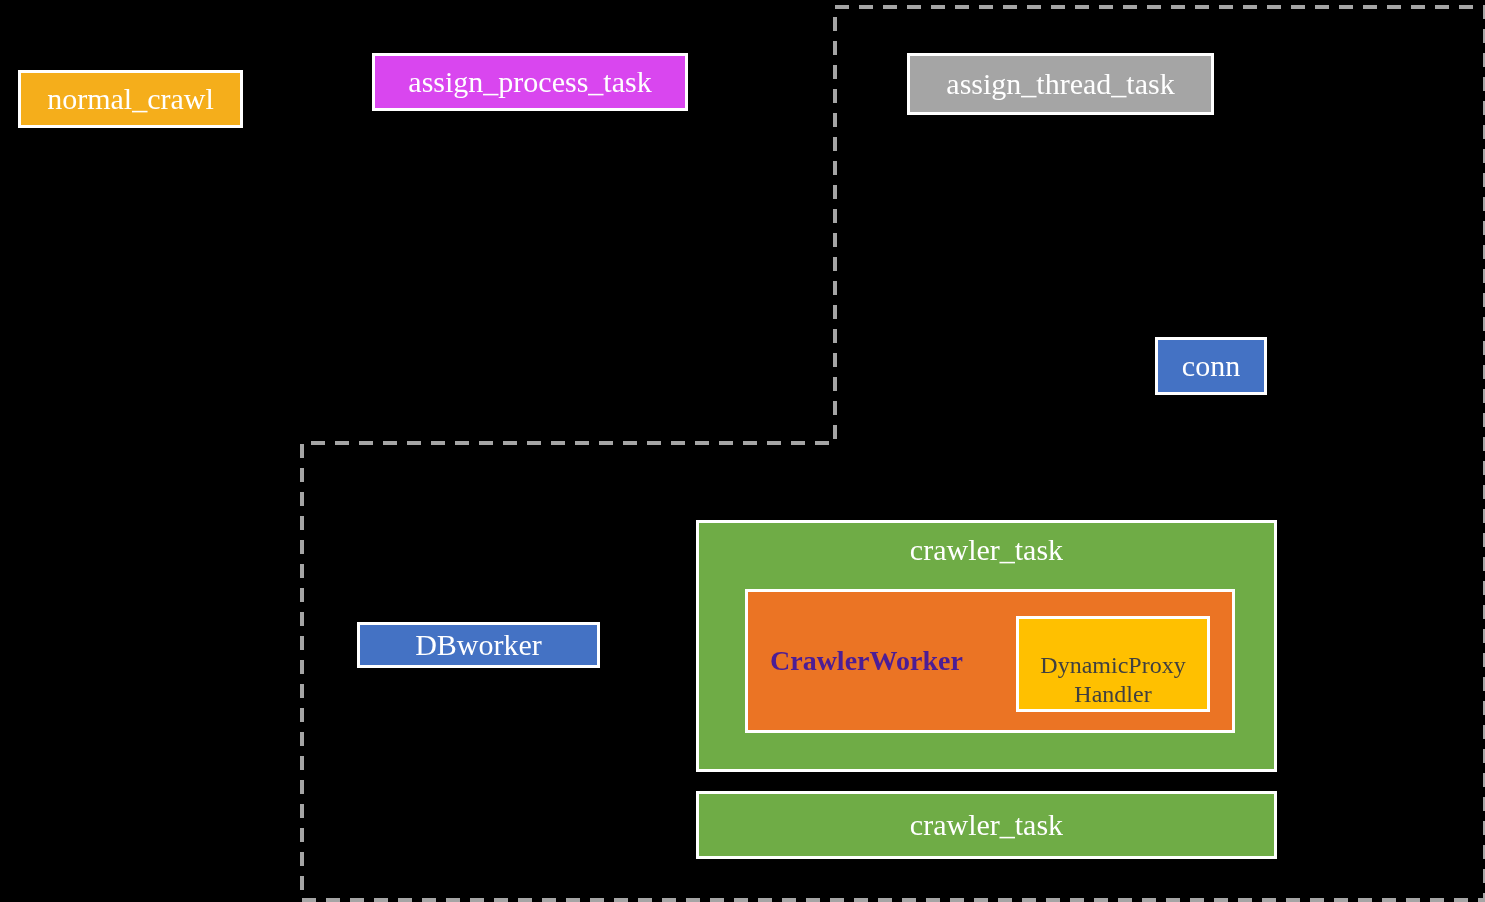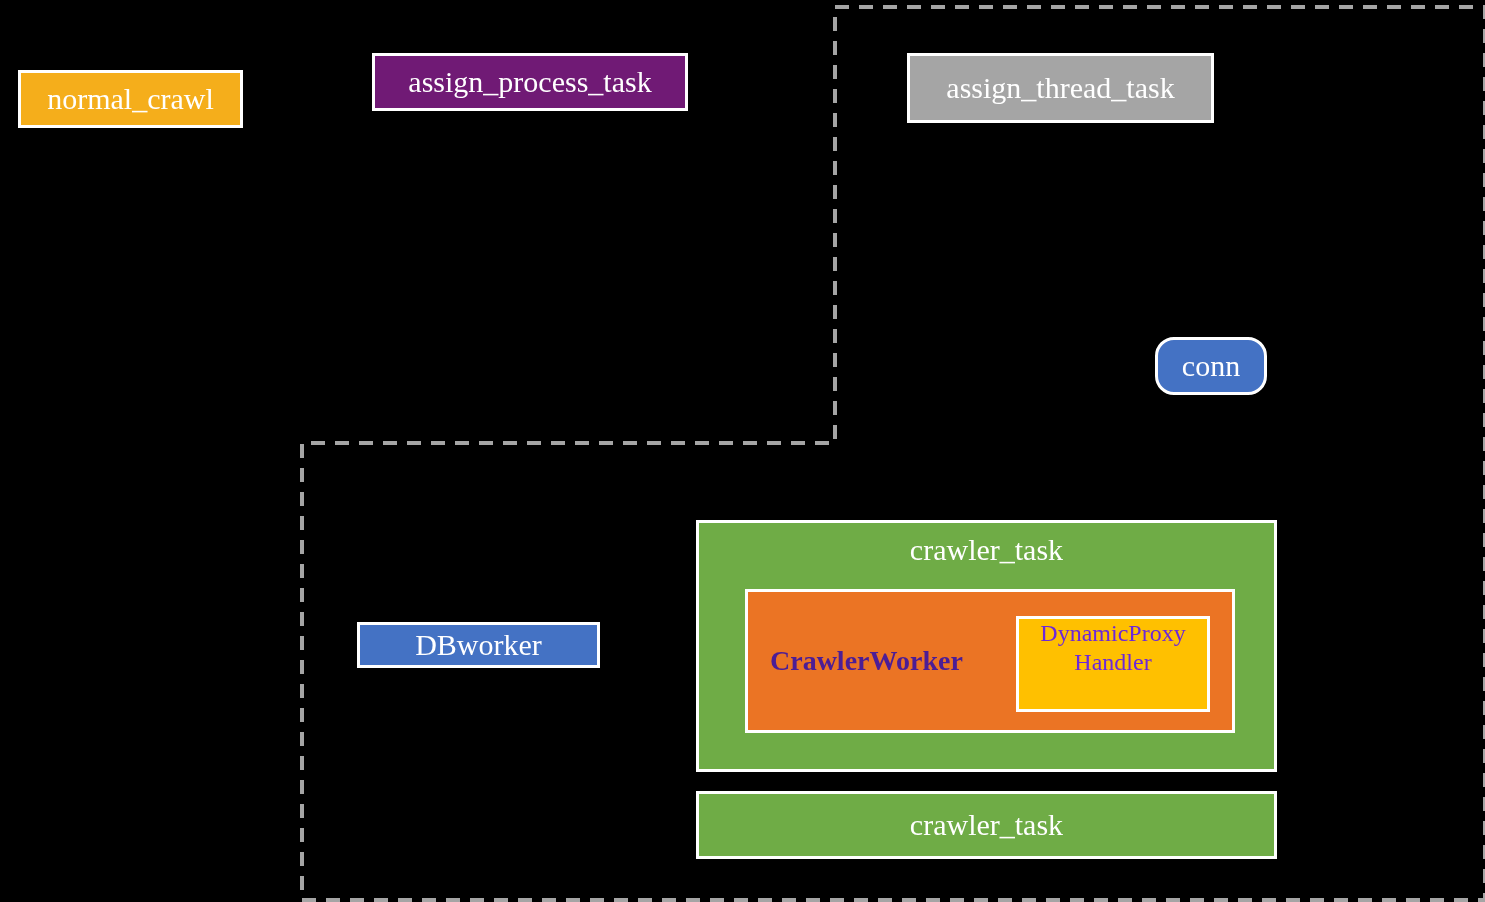--- a/index.html
+++ b/index.html
@@ -21,32 +21,31 @@
       border: 3px solid #fff;
     }
     .normal-crawl {
       left: 18px; top: 70px;
       width: 225px; height: 58px;
       background: #F5AE1B;
     }
     .assign-process-task {
       left: 372px; top: 53px;
       width: 316px; height: 58px;
-      background: #701a75;
+      background: #d946ef;
     }
     .assign-thread-task {
       left: 907px; top: 53px;
-      width: 307px; height: 70px;
+      width: 307px; height: 62px;
       background: #A5A5A5;
     }
     .conn {
       left: 1155px; top: 337px;
       width: 112px; height: 58px;
       background: #4472C4;
-      border-radius: 19px;
     }
     .dbworker {
       left: 357px; top: 622px;
       width: 243px; height: 46px;
       background: #4472C4;
     }
     .crawler-task-1 {
       left: 696px; top: 520px;
       width: 581px; height: 252px;
       background: #6FAC46;
@@ -73,25 +72,25 @@
       padding-left: 22px;
       flex: 1;
       font-weight: bold;
     }
     .dynamic-proxy {
       position: absolute;
       right: 22px; top: 24px;
       width: 194px; height: 96px;
       background: #FFC000;
       border: 3px solid #fff;
-      color: #6d28d9;
+      color: #404040;
       font-size: 24px;
       text-align: center;
       display: flex;
-      align-items: flex-start;
+      align-items: flex-end;
       justify-content: center;
       line-height: 1.2;
     }
     .crawler-task-2 {
       left: 696px; top: 791px;
       width: 581px; height: 68px;
       background: #6FAC46;
     }
     .dashed-path {
       position: absolute;

